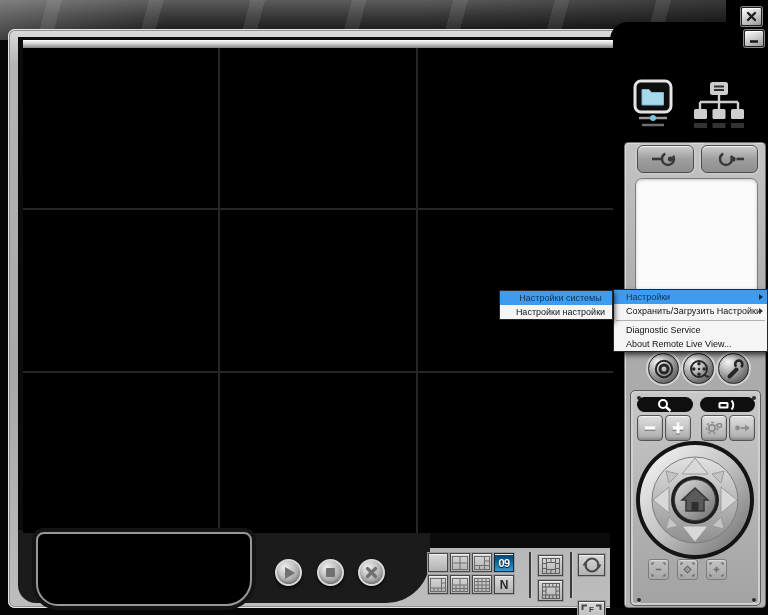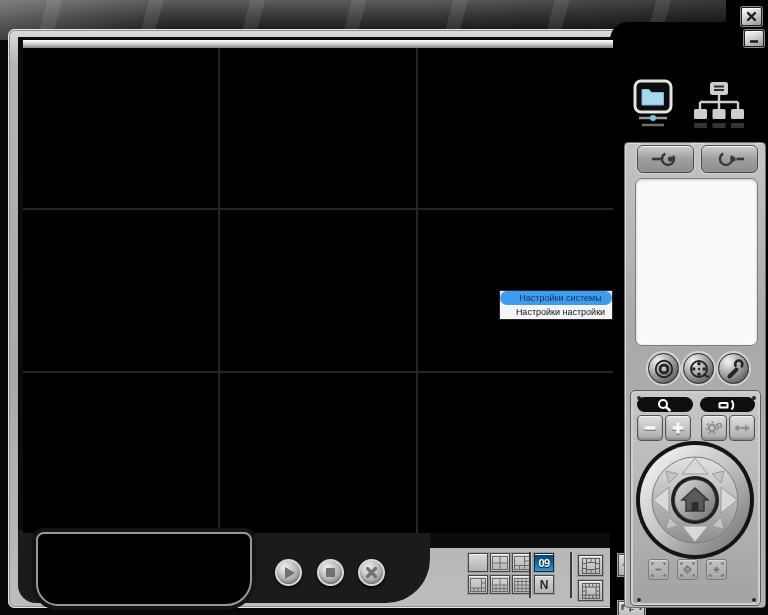--- a/index.html
+++ b/index.html
@@ -48,21 +48,21 @@
     border:2px solid #d8d8d8;box-shadow:0 2px 3px rgba(0,0,0,.8), inset 0 -2px 3px rgba(0,0,0,.25);
     box-sizing:border-box;cursor:pointer;}
   .tri-play{width:0;height:0;border-left:10px solid #717171;border-top:6px solid transparent;
     border-bottom:6px solid transparent;margin-left:3px;}
   .sq-stop{width:9px;height:9px;background:#717171;border-radius:1px;}
 
   
   .lbtn{width:20px;height:19px;display:flex;align-items:center;justify-content:center;box-sizing:border-box;
     background:linear-gradient(180deg,#dadada,#b2b2b2);
     border:1px solid #474747;box-shadow:0 0 0 1px #9d9d9d, inset 0 1px 0 #efefef;cursor:pointer;
-    font-weight:bold;color:#2a2a2a;margin-left:40px;}
+    font-weight:bold;color:#2a2a2a;}
   .lbtn.sel{background:linear-gradient(180deg,#0e3f63 0%,#156e9e 55%,#2f9fd8 100%);
     color:#fff;border-color:#0a2b43;font-size:11px;letter-spacing:-0.5px;text-shadow:0 1px 1px #000;}
   .lbtn.nbtn{font-size:12px;}
   .lbtn.big{width:25px;height:21px;}
   .lbtn.wide{width:27px;height:22px;position:relative;}
   .vsep{width:2px;background:#3c3c3c;box-shadow:1px 0 0 #c9c9c9;}
   .fs-letter{position:absolute;left:0;top:3px;width:100%;text-align:center;font-size:8px;font-weight:bold;color:#3d3d3d;}
 
   
   .right-panel{left:624px;top:142px;width:142px;height:466px;border-radius:4px;box-sizing:border-box;
@@ -88,21 +88,21 @@
     background:linear-gradient(180deg,#e0e0e0,#a9a9a9);
     border:1px solid #545454;box-shadow:inset 0 1px 0 #f4f4f4, inset 0 -2px 2px #8d8d8d;cursor:pointer;}
   .pbtn{width:21px;height:21px;border-radius:3px;display:flex;align-items:center;justify-content:center;box-sizing:border-box;
     background:linear-gradient(180deg,#c2c2c2,#a6a6a6);
     border:1px solid #7c7c7c;box-shadow:inset 0 1px 0 #d9d9d9;cursor:pointer;}
 
   
   .menu{background:#f5f5f5;border:1px solid #262626;box-shadow:2px 3px 5px rgba(0,0,0,.65);
     font-size:9px;color:#111;z-index:50;}
   .mitem{height:14px;line-height:14px;padding-left:12px;position:relative;white-space:nowrap;cursor:pointer;}
-  .mitem.center{padding-left:9px;text-align:center;border-radius:7px;}
+  .mitem.center{padding-left:9px;text-align:center;}
   .mitem.hl{background:#3e9cf0;color:#14324f;}
   .msep{border-top:1px solid #b2b2b2;margin:2px 2px;}
   .sub-arrow{position:absolute;right:4px;top:4px;width:0;height:0;
     border-left:4px solid #333;border-top:3px solid transparent;border-bottom:3px solid transparent;}
   .mitem.hl .sub-arrow{border-left-color:#0e2a45;}
 
   .brand-name{font-size:9px;font-weight:bold;color:#fff;letter-spacing:.4px;text-align:center;}
   .brand-model{font-size:6px;color:#c9c9c9;text-align:center;letter-spacing:.5px;}
 </style>
 </head>
@@ -393,20 +393,37 @@
     <svg width="11" height="11" viewBox="0 0 11 11">
       <path d="M2 2 L9 9 M9 2 L2 9" stroke="#1c1c1c" stroke-width="2.4" stroke-linecap="round"></path>
     </svg>
   </div>
   <div class="abs wbtn" style="left:744px;top:30px;width:20px;height:17px;">
     <svg width="12" height="11" viewBox="0 0 12 11">
       <path d="M2 8.5 H10" stroke="#1c1c1c" stroke-width="2.6"></path>
     </svg>
   </div>
 
+  <div class="abs menu" style="left:613px;top:289px;width:155px;box-sizing:border-box;">
+    <div class="mitem hl">
+      <span>Настройки</span>
+      <span class="sub-arrow"></span>
+    </div>
+    <div class="mitem">
+      <span>Сохранить/Загрузить Настройки</span>
+      <span class="sub-arrow"></span>
+    </div>
+    <div class="msep"></div>
+    <div class="mitem">
+      <span>Diagnostic Service</span>
+    </div>
+    <div class="mitem">
+      <span>About Remote Live View...</span>
+    </div>
+  </div>
 
   <div class="abs menu" style="left:499px;top:290px;width:114px;box-sizing:border-box;">
     <div class="mitem center hl">
       <span>Настройки системы</span>
     </div>
     <div class="mitem center">
       <span>Настройки настройки</span>
     </div>
   </div>
 

